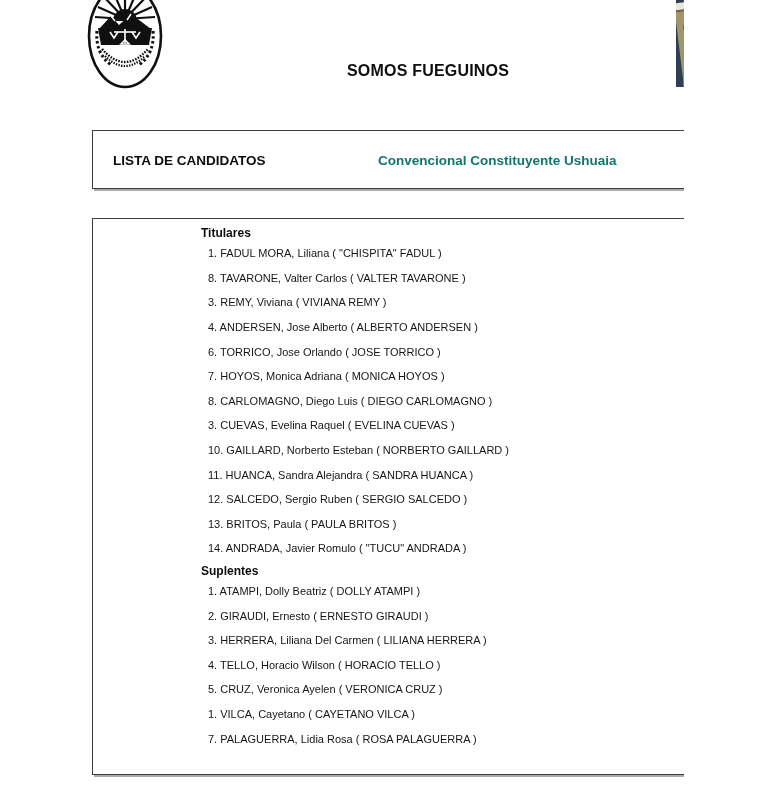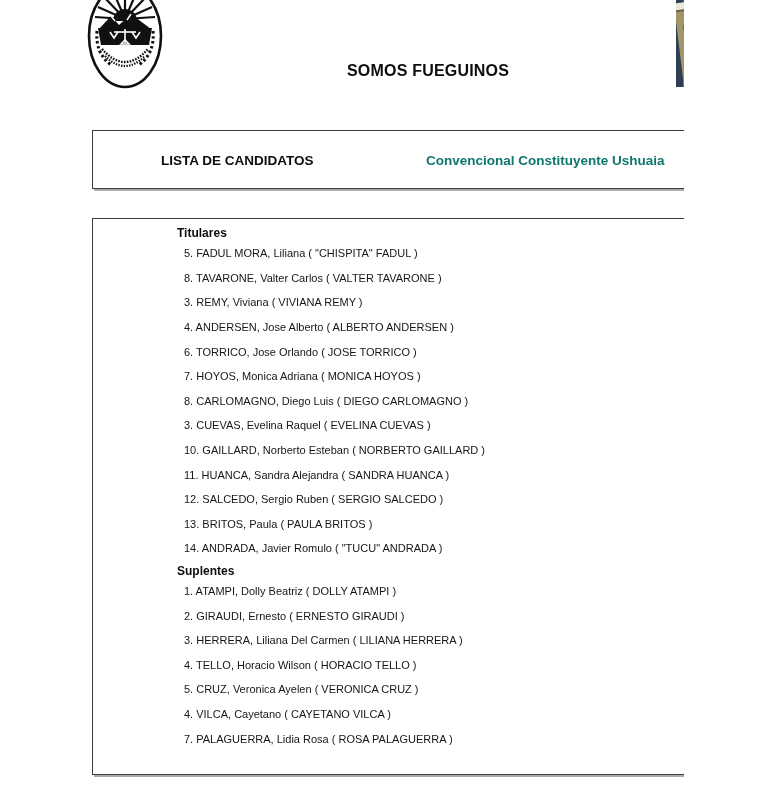--- a/index.html
+++ b/index.html
@@ -19,33 +19,32 @@
     white-space:nowrap;
   }
   .photo-wrap{position:absolute;left:676px;top:0;width:82px;height:87px;overflow:hidden;}
   
   .doc-box{
     position:absolute;left:92px;width:645px;
     background:#fff;
     border:1.5px solid #3d3d3d;
     box-shadow:2px 2px 0 #ababab;
     box-sizing:border-box;
-    padding-left:48px;
   }
   .header-box{top:130px;height:59px;}
   .header-box .row{position:relative;height:100%;}
   .lista-label{
     position:absolute;left:20px;top:50%;transform:translateY(-50%);
     font-size:13.5px;font-weight:bold;white-space:nowrap;color:#0d0d0d;
   }
   .categoria-label{
     position:absolute;left:285px;top:50%;transform:translateY(-50%);
     font-size:13.5px;font-weight:bold;white-space:nowrap;color:#0f766e;
   }
-  .list-box{top:218px;height:557px;padding:4px 8px 0 84px;}
+  .list-box{top:218px;height:557px;padding:4px 8px 0 108px;}
   .section-heading{
     height:16px;display:flex;align-items:center;margin-top:2px;
     font-size:12px;font-weight:bold;color:#0d0d0d;
   }
   .candidate-row{
     height:24.6px;display:flex;align-items:center;
     font-size:11px;color:#161616;margin-left:7px;white-space:nowrap;
   }
 </style>
 </head>
@@ -140,39 +139,39 @@
   <section class="doc-box header-box">
     <div class="row">
       <span class="lista-label">LISTA DE CANDIDATOS</span>
       <span class="categoria-label">Convencional Constituyente Ushuaia</span>
     </div>
   </section>
 
   <section class="doc-box list-box">
     <div class="section-heading">Titulares</div>
     <div>
-        <div class="candidate-row">5. FADUL MORA, Liliana ( "CHISPITA" FADUL )</div>
+        <div class="candidate-row">1. FADUL MORA, Liliana ( "CHISPITA" FADUL )</div>
         <div class="candidate-row">8. TAVARONE, Valter Carlos ( VALTER TAVARONE )</div>
         <div class="candidate-row">3. REMY, Viviana ( VIVIANA REMY )</div>
         <div class="candidate-row">4. ANDERSEN, Jose Alberto ( ALBERTO ANDERSEN )</div>
         <div class="candidate-row">6. TORRICO, Jose Orlando ( JOSE TORRICO )</div>
         <div class="candidate-row">7. HOYOS, Monica Adriana ( MONICA HOYOS )</div>
         <div class="candidate-row">8. CARLOMAGNO, Diego Luis ( DIEGO CARLOMAGNO )</div>
         <div class="candidate-row">3. CUEVAS, Evelina Raquel ( EVELINA CUEVAS )</div>
         <div class="candidate-row">10. GAILLARD, Norberto Esteban ( NORBERTO GAILLARD )</div>
         <div class="candidate-row">11. HUANCA, Sandra Alejandra ( SANDRA HUANCA )</div>
         <div class="candidate-row">12. SALCEDO, Sergio Ruben ( SERGIO SALCEDO )</div>
         <div class="candidate-row">13. BRITOS, Paula ( PAULA BRITOS )</div>
         <div class="candidate-row">14. ANDRADA, Javier Romulo ( "TUCU" ANDRADA )</div>
       </div>
     <div class="section-heading">Suplentes</div>
     <div>
         <div class="candidate-row">1. ATAMPI, Dolly Beatriz ( DOLLY ATAMPI )</div>
         <div class="candidate-row">2. GIRAUDI, Ernesto ( ERNESTO GIRAUDI )</div>
         <div class="candidate-row">3. HERRERA, Liliana Del Carmen ( LILIANA HERRERA )</div>
         <div class="candidate-row">4. TELLO, Horacio Wilson ( HORACIO TELLO )</div>
         <div class="candidate-row">5. CRUZ, Veronica Ayelen ( VERONICA CRUZ )</div>
-        <div class="candidate-row">4. VILCA, Cayetano ( CAYETANO VILCA )</div>
+        <div class="candidate-row">1. VILCA, Cayetano ( CAYETANO VILCA )</div>
         <div class="candidate-row">7. PALAGUERRA, Lidia Rosa ( ROSA PALAGUERRA )</div>
       </div>
   </section>
 
 </div>
 
 </body></html>

